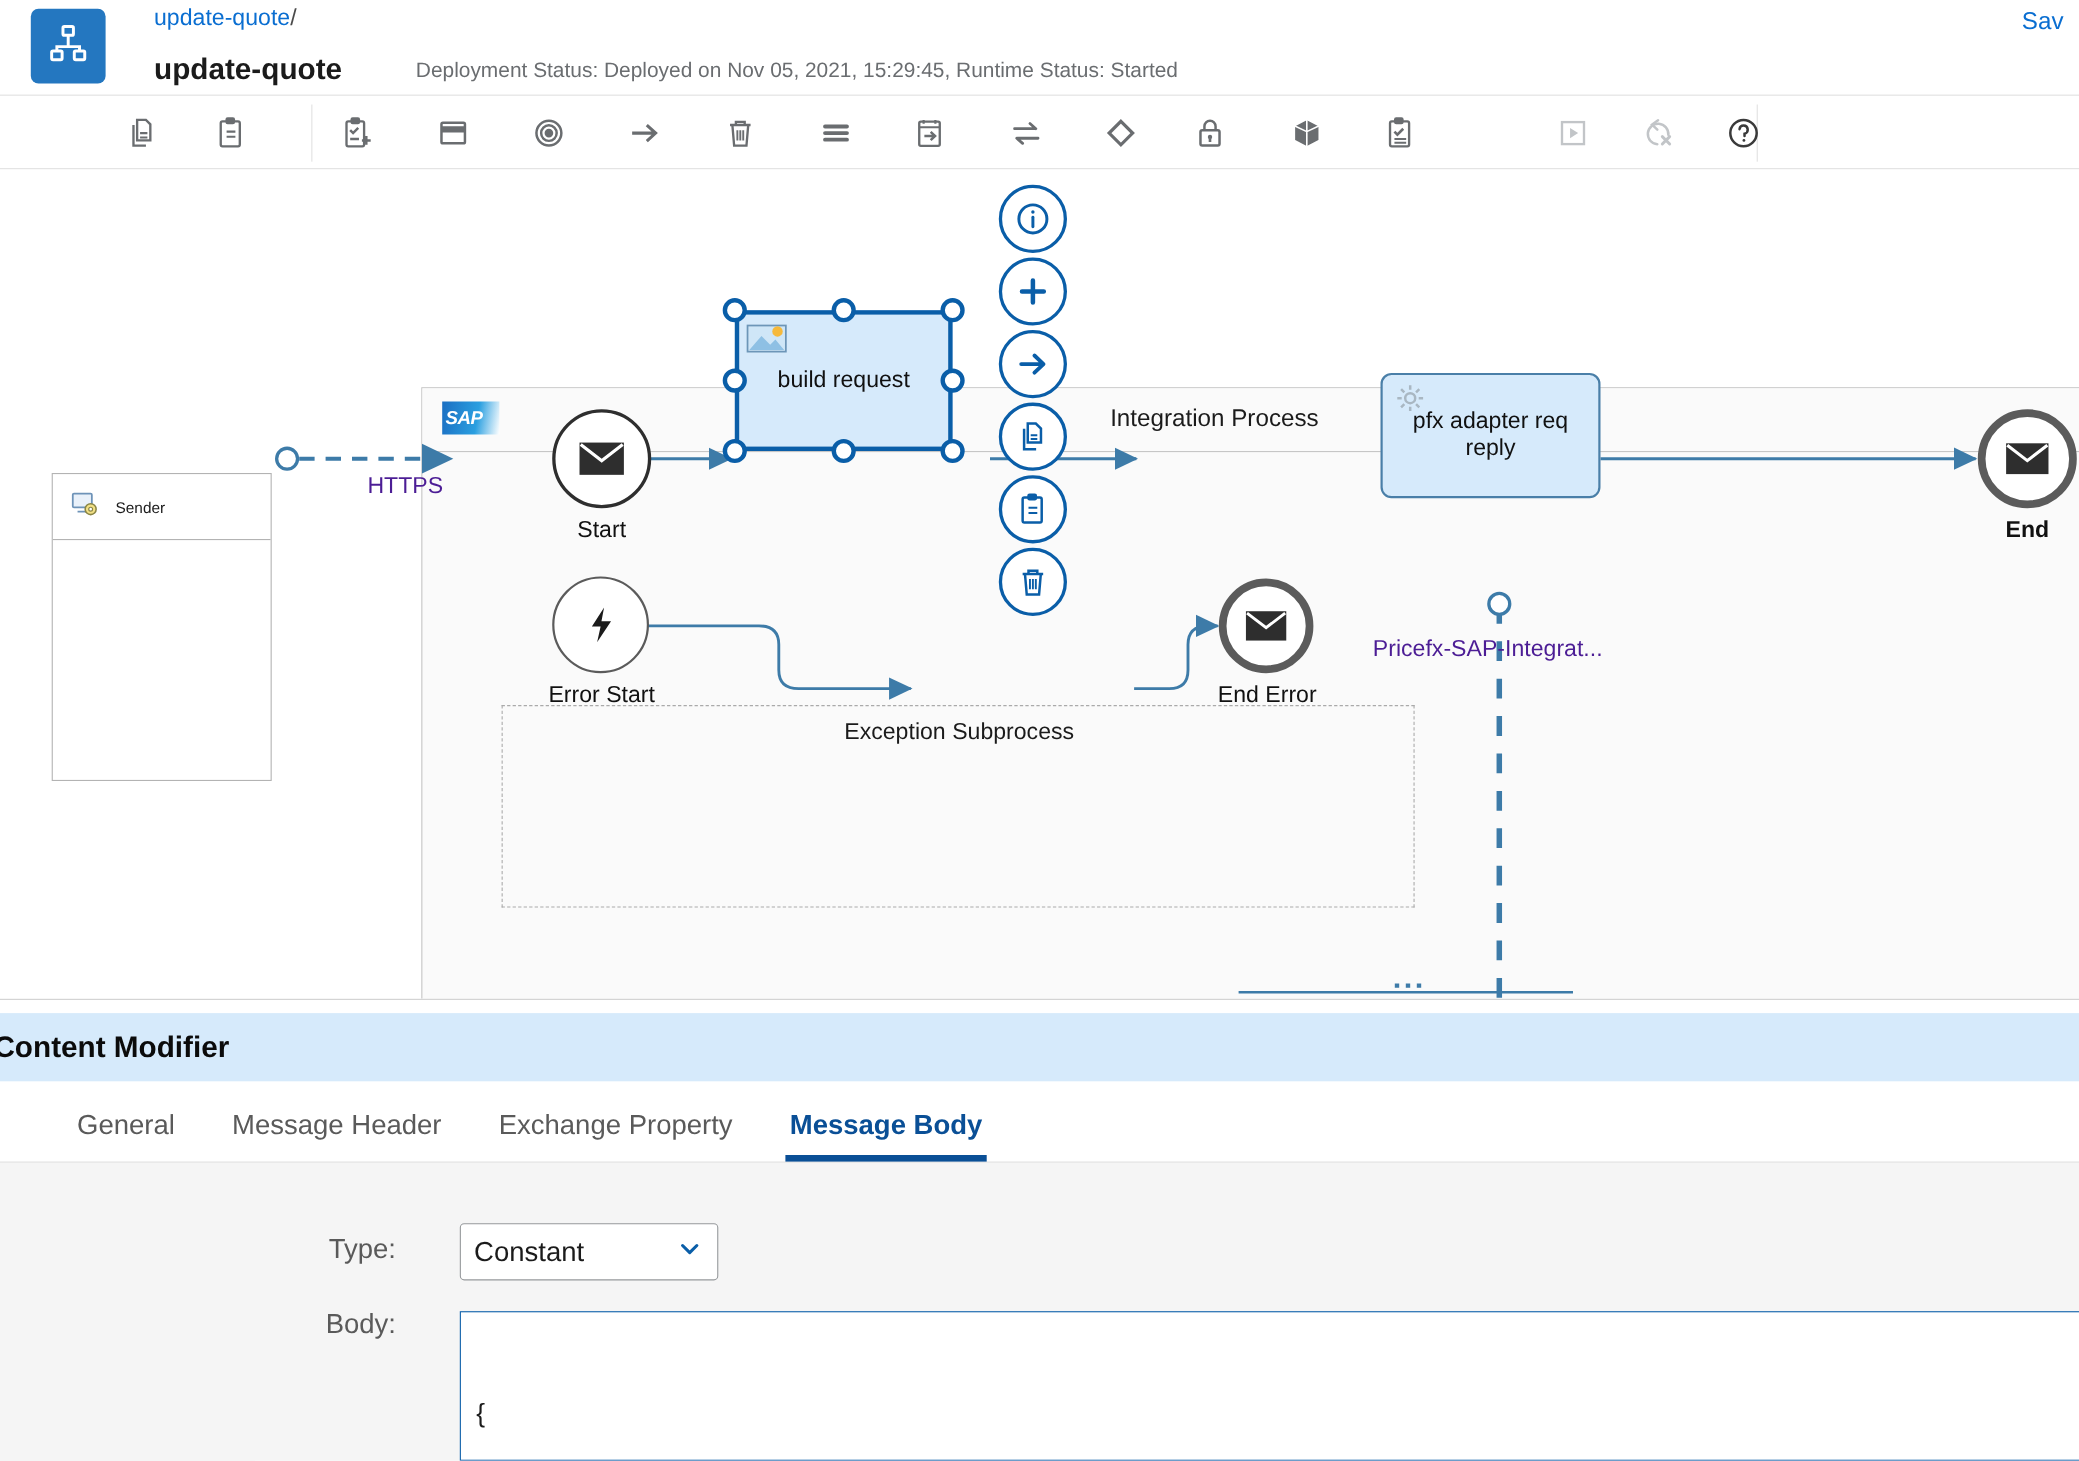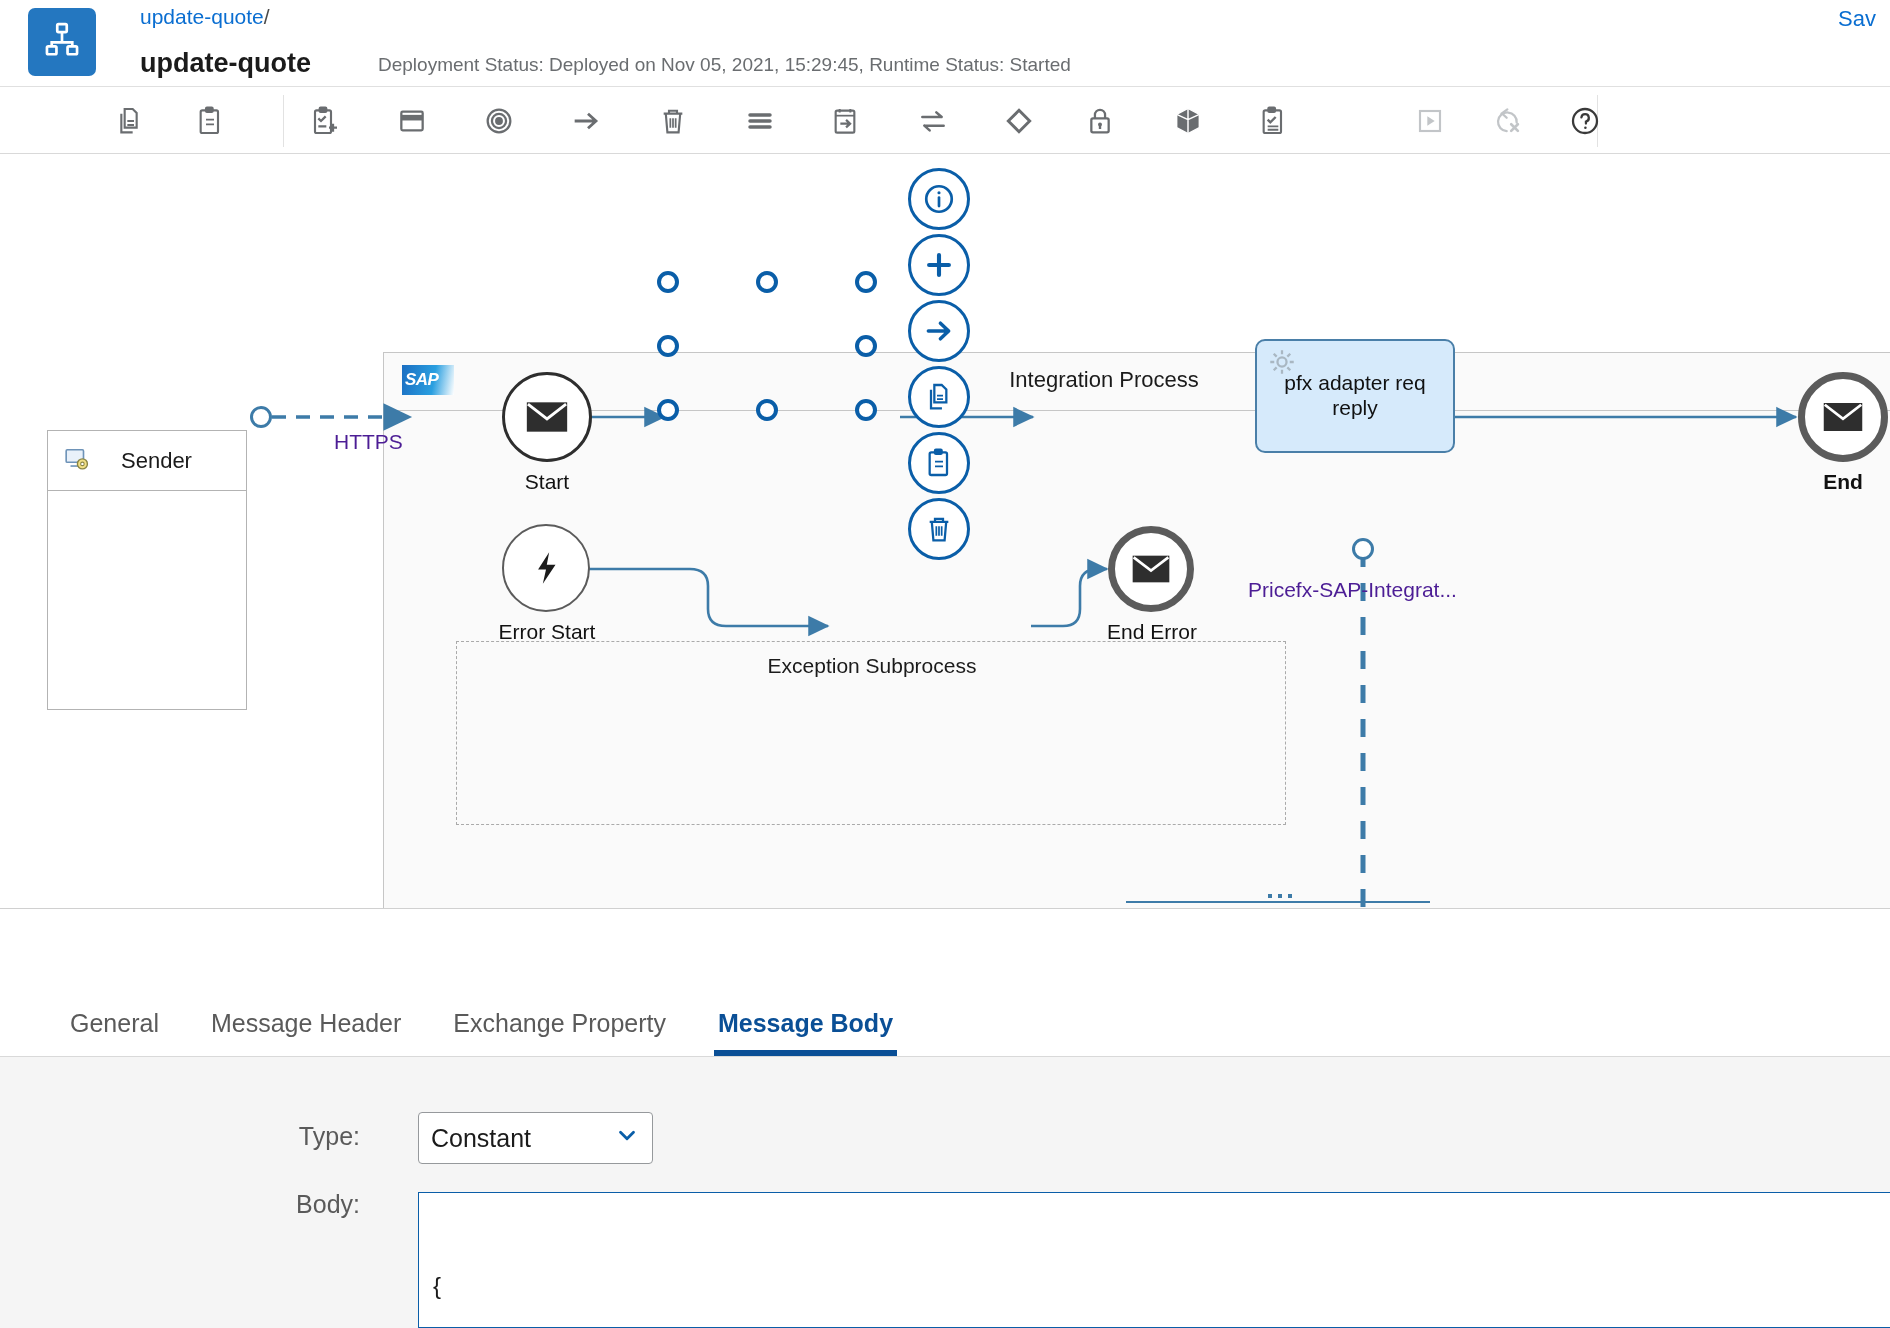--- a/index.html
+++ b/index.html
@@ -67,21 +67,21 @@
   }
 
   .sender-shape {
     position: absolute; left: 47px; top: 276px; width: 200px; height: 280px;
     background: #ffffff; border: 1px solid #b3b3b3;
   }
   .sender-head {
     height: 60px; border-bottom: 1px solid #b3b3b3;
     display: flex; align-items: center; padding-left: 15px; gap: 14px;
   }
-  .sender-label { font-size: 22px; color: #1b1b1b; margin-left: 16px; }
+  .sender-label { font-size: 14px; color: #1b1b1b; }
 
   .pool {
     position: absolute; left: 383px; top: 198px; width: 1600px; height: 585px;
     background: #fafafa; border: 1px solid #c6c6c6;
   }
   .pool-head {
     position: relative; height: 58px; border-bottom: 1px solid #c6c6c6;
     background: #fafafa;
   }
   .sap-logo {
@@ -410,20 +410,30 @@
   <div class="wire-label" style="left:334px; top:276px;">HTTPS</div>
 
   <div class="ev-circle ev-start" style="left:502px; top:218px; width:90px; height:90px;">
     <svg width="44" height="34" viewBox="0 0 24 18">
       <rect x="1" y="1" width="22" height="16" fill="#2e2e2e"></rect>
       <path d="M1.6 2 L12 10 L22.4 2" fill="none" stroke="#ffffff" stroke-width="1.6"></path>
     </svg>
   </div>
   <div class="node-label" style="left:502px; top:316px; width:90px;">Start</div>
 
+  <div class="task-box selected" style="left:668px; top:128px; width:198px; height:128px;">
+    <span class="task-icon">
+      <svg width="38" height="32" viewBox="0 0 24 20">
+        <rect x="1" y="3" width="22" height="15" fill="#cfe6f7" stroke="#6d96b8" stroke-width="1"></rect>
+        <path d="M2 17 L9 9 L14 14 L17 11 L22 17 Z" fill="#8ec0e4"></path>
+        <circle cx="18.2" cy="6.4" r="3" fill="#f6b93b"></circle>
+      </svg>
+    </span>
+    <span>build request</span>
+  </div>
   <div class="handle" style="left:657px; top:117px;"></div>
   <div class="handle" style="left:756px; top:117px;"></div>
   <div class="handle" style="left:855px; top:117px;"></div>
   <div class="handle" style="left:657px; top:181px;"></div>
   <div class="handle" style="left:855px; top:181px;"></div>
   <div class="handle" style="left:657px; top:245px;"></div>
   <div class="handle" style="left:756px; top:245px;"></div>
   <div class="handle" style="left:855px; top:245px;"></div>
 
   <div class="task-box rounded" style="left:1255px; top:185px; width:200px; height:114px;">
@@ -496,20 +506,23 @@
   <button class="ctx-btn" style="left:908px; top:344px;">
     <svg width="32" height="32" viewBox="0 0 24 24" fill="none" stroke="#0a5ea8" stroke-width="1.7">
       <path d="M5 6.6 h14 M9 6.6 V4.4 h6 v2.2"></path>
       <path d="M6.6 6.6 L7.8 20.6 h8.4 L17.4 6.6"></path>
       <path d="M10 10 v7 M12 10 v7 M14 10 v7" stroke-width="1.3"></path>
     </svg>
   </button>
 </div>
 
 <div class="panel">
+  <div class="panel-head">
+    <span class="panel-title">Content Modifier</span>
+  </div>
 
   <div class="tabs">
     <button class="tab">General</button>
     <button class="tab">Message Header</button>
     <button class="tab">Exchange Property</button>
     <button class="tab active">Message Body</button>
   </div>
 
   <div class="form"></div>
 </div>

